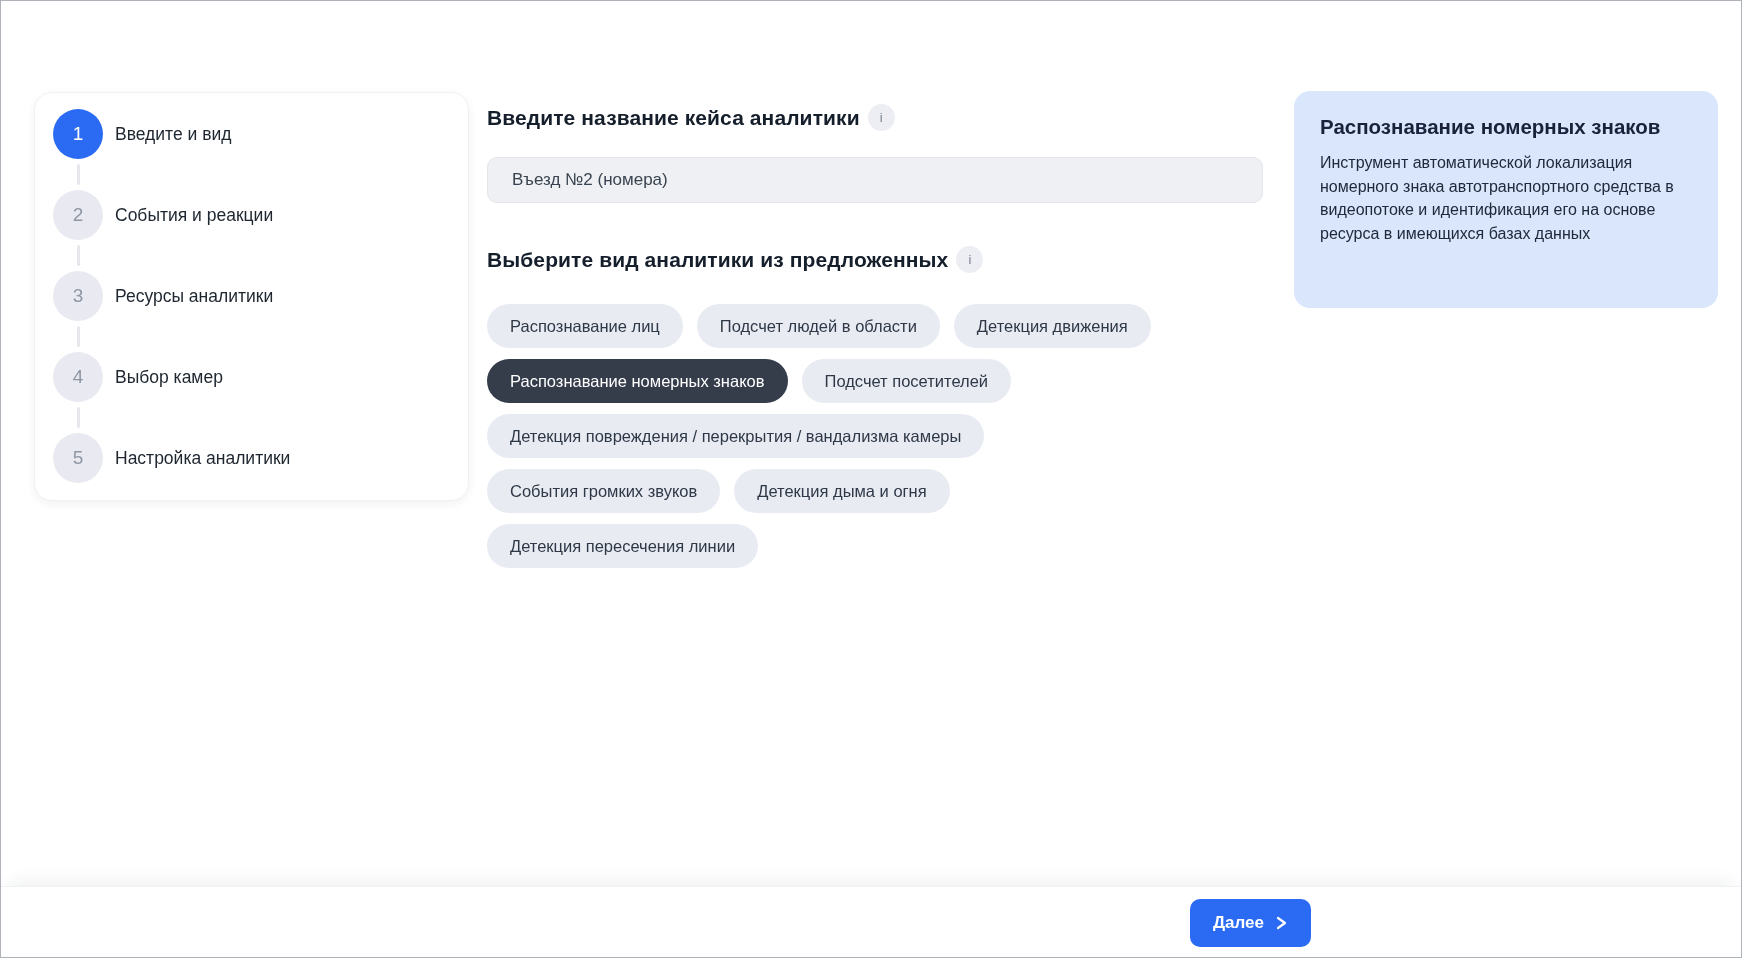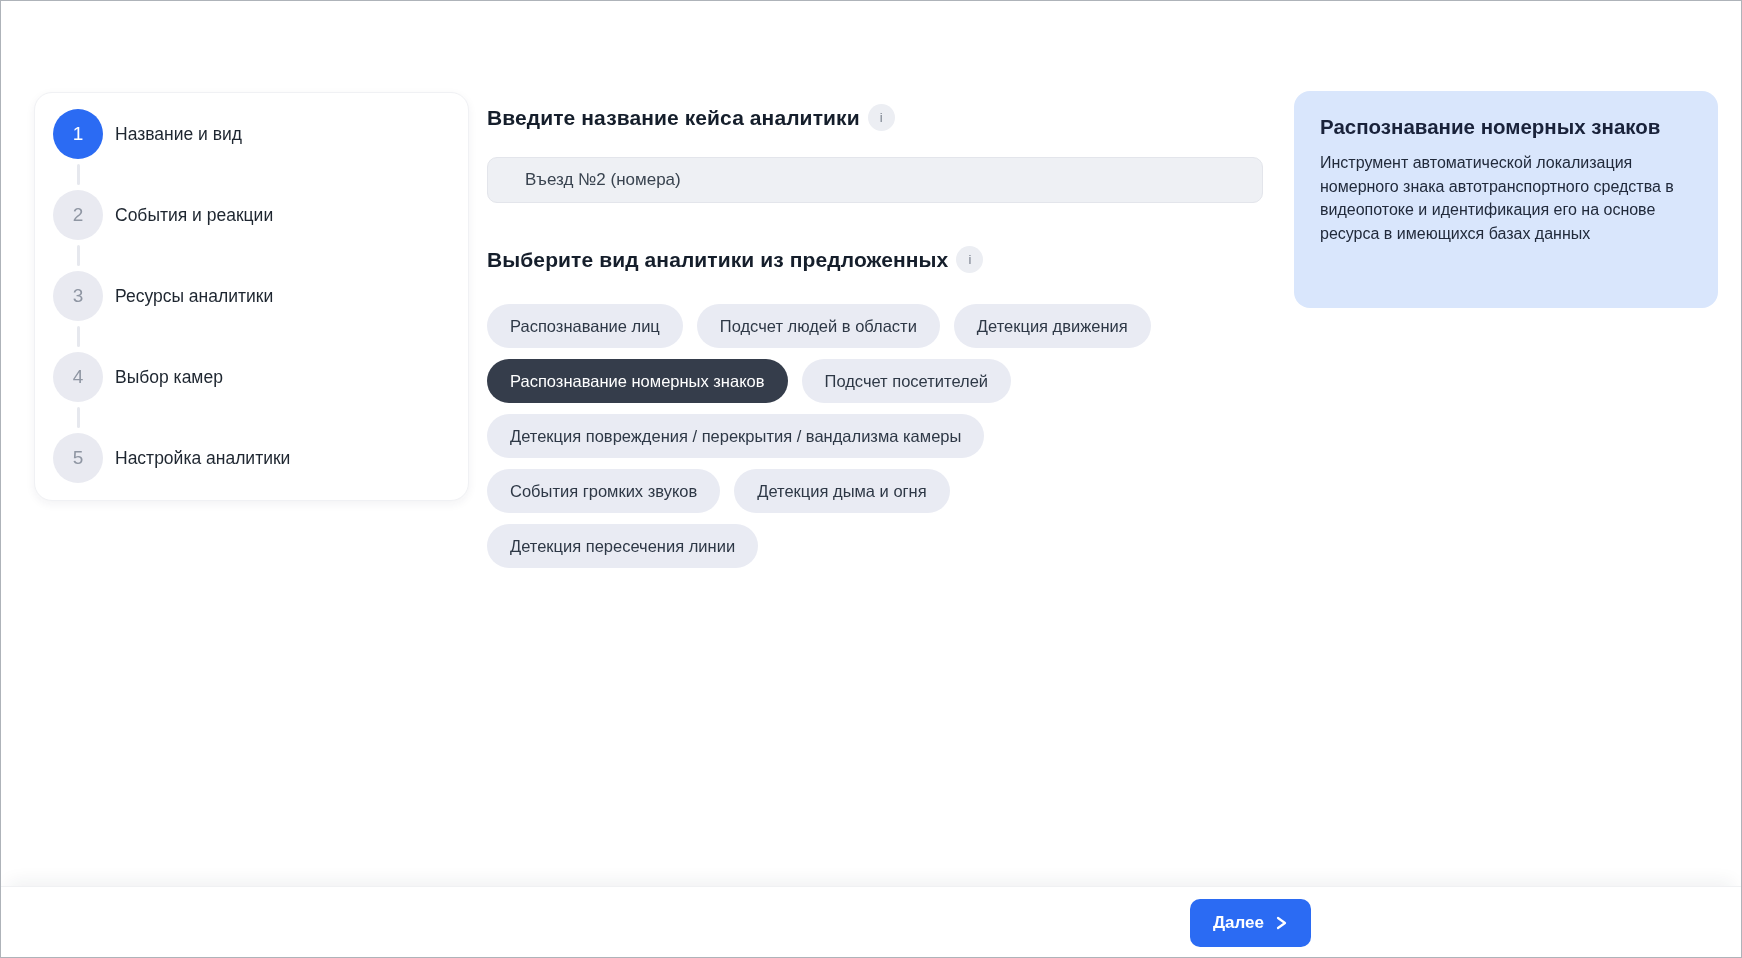--- a/index.html
+++ b/index.html
@@ -125,21 +125,21 @@
     user-select: none;
   }
 
   .name-input {
     position: absolute;
     left: 486px; top: 156px;
     width: 776px; height: 46px;
     background: #eef0f4;
     border: 1px solid #e3e5eb;
     border-radius: 10px;
-    padding: 0 37px;
+    padding: 0 24px;
     font-family: "Liberation Sans", sans-serif;
     font-size: 17px;
     color: #39434f;
     outline: none;
   }
 
   
   .chips {
     position: absolute;
     left: 486px; top: 303px;
@@ -224,21 +224,21 @@
 </style>
 </head>
 <body>
 
 <div class="page">
 
 
   <aside class="stepper-card">
     <div class="step active">
       <div class="step-circle">1</div>
-      <div class="step-label">Название и вид</div>
+      <div class="step-label">Введите и вид</div>
     </div>
     <div class="step">
       <div class="step-circle">2</div>
       <div class="step-label">События и реакции</div>
     </div>
     <div class="step">
       <div class="step-circle">3</div>
       <div class="step-label">Ресурсы аналитики</div>
     </div>
     <div class="step">

